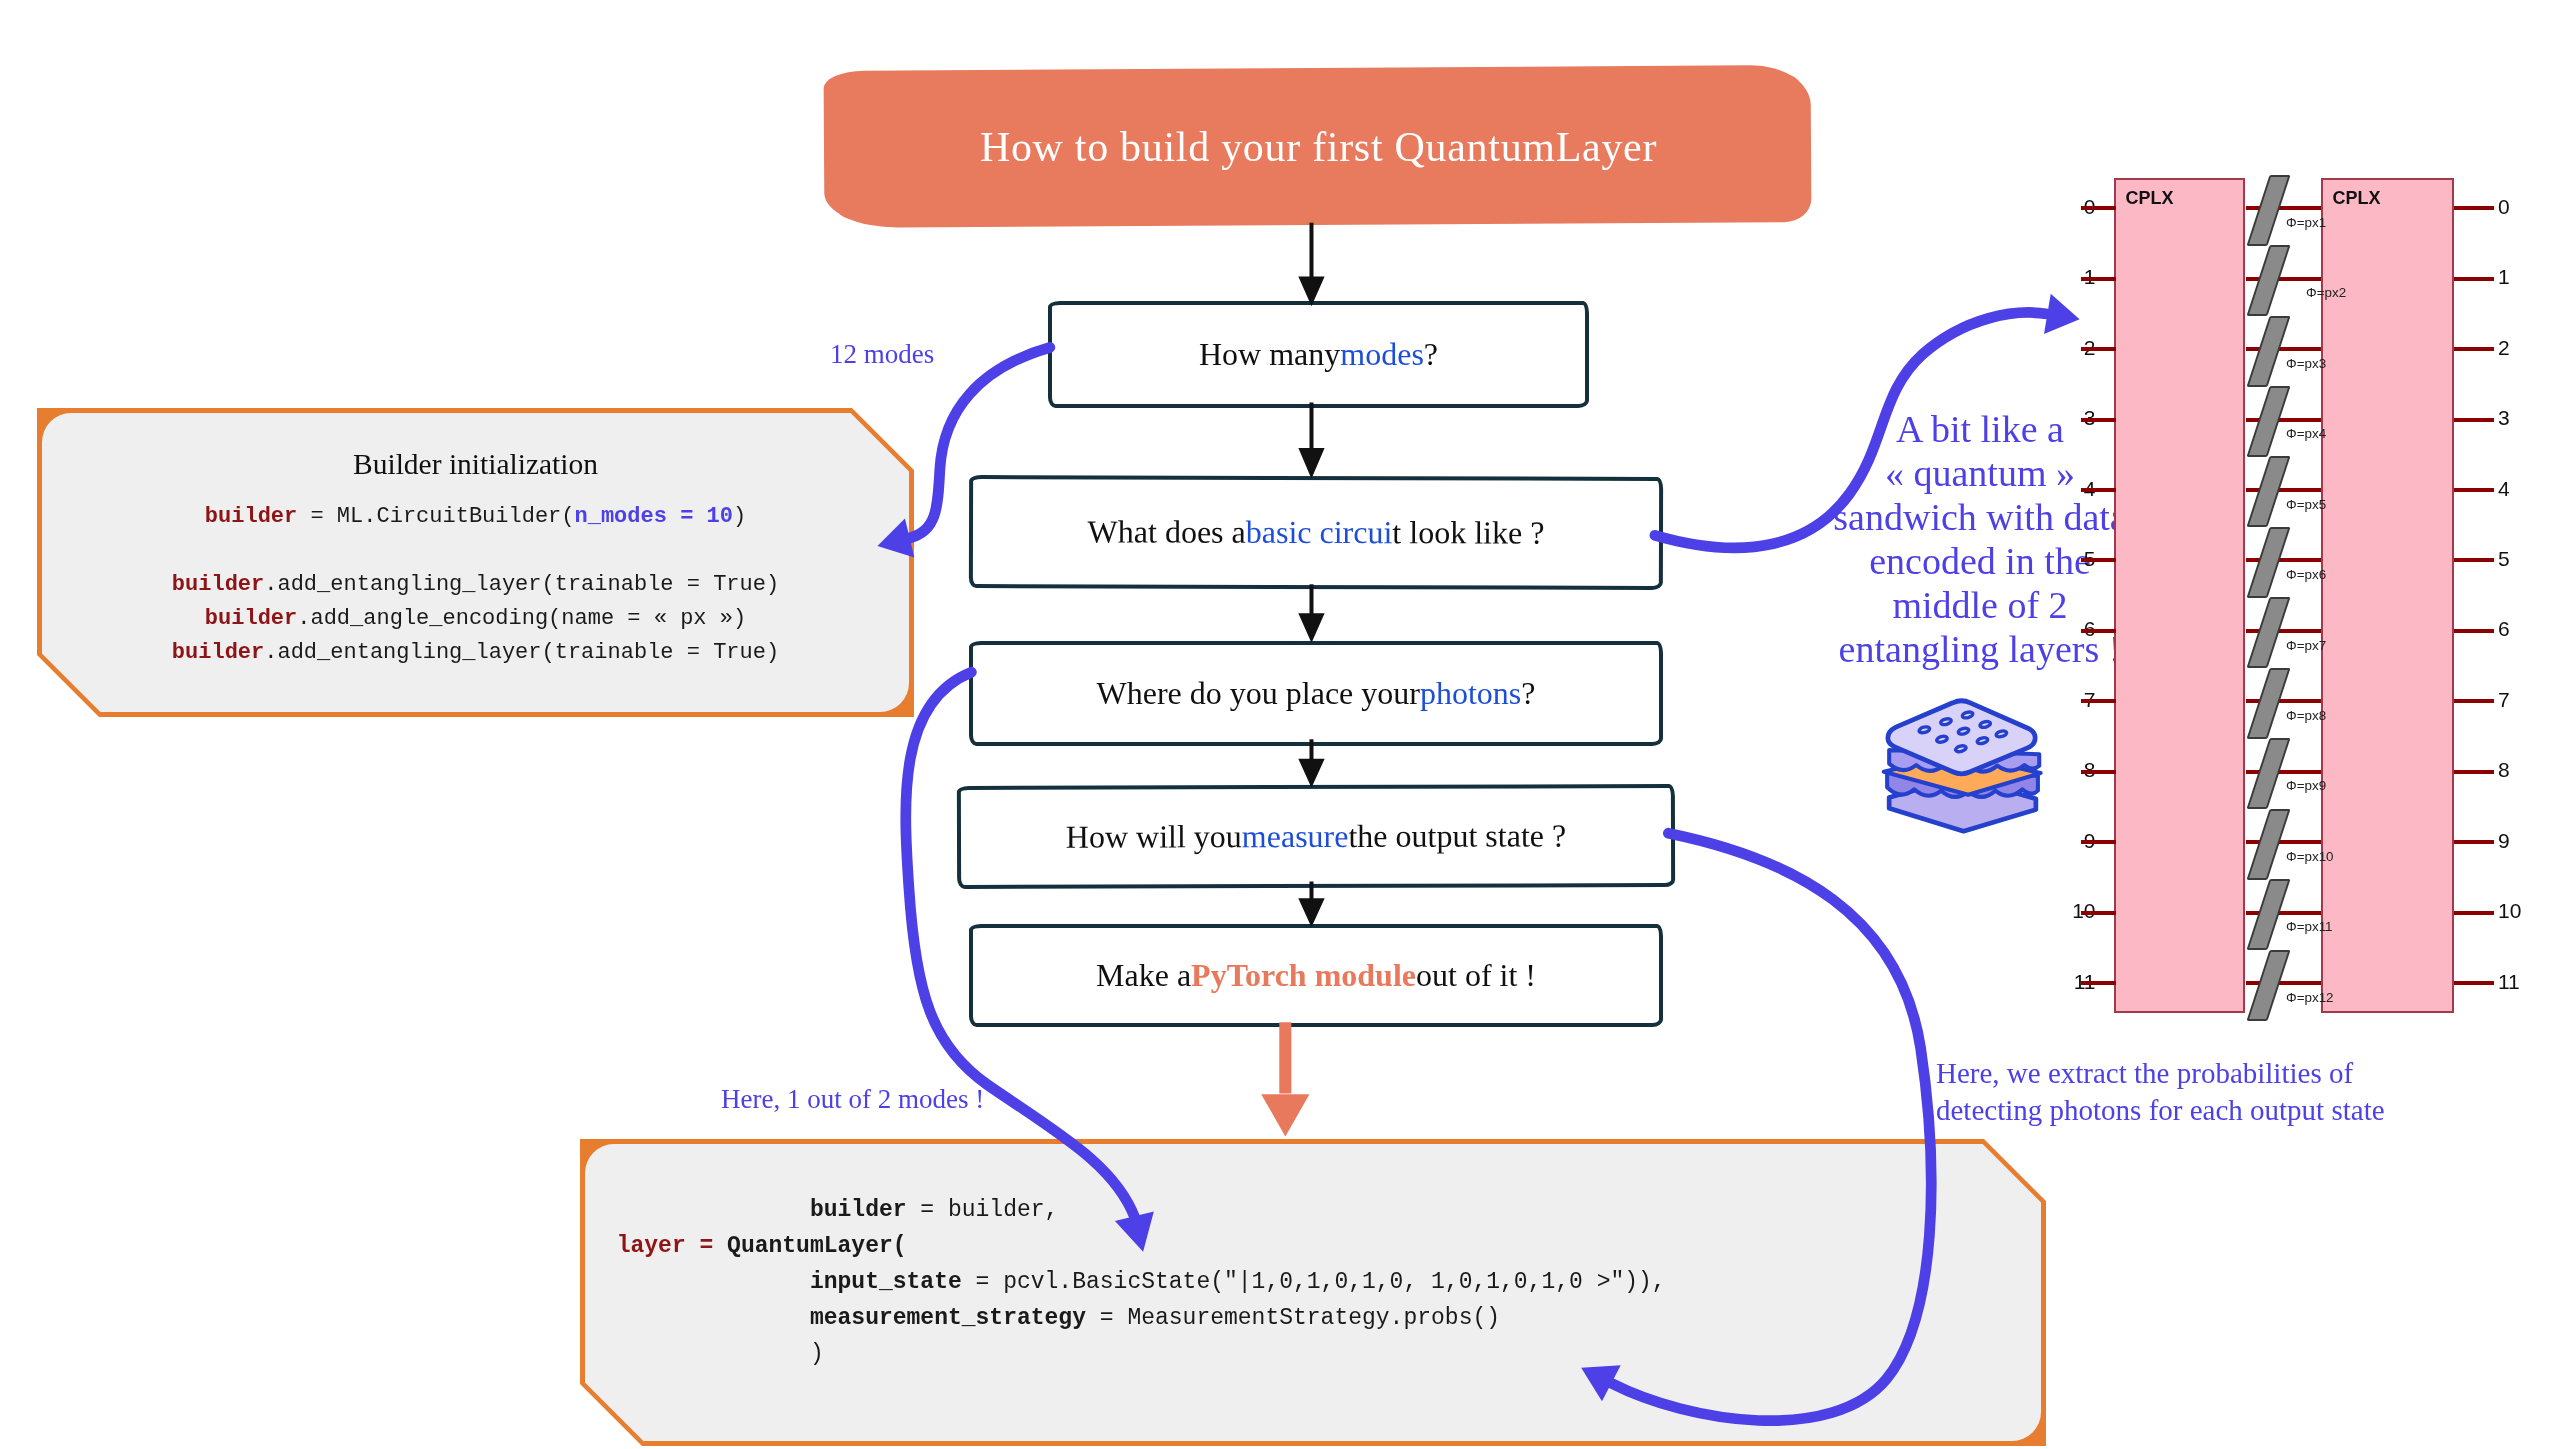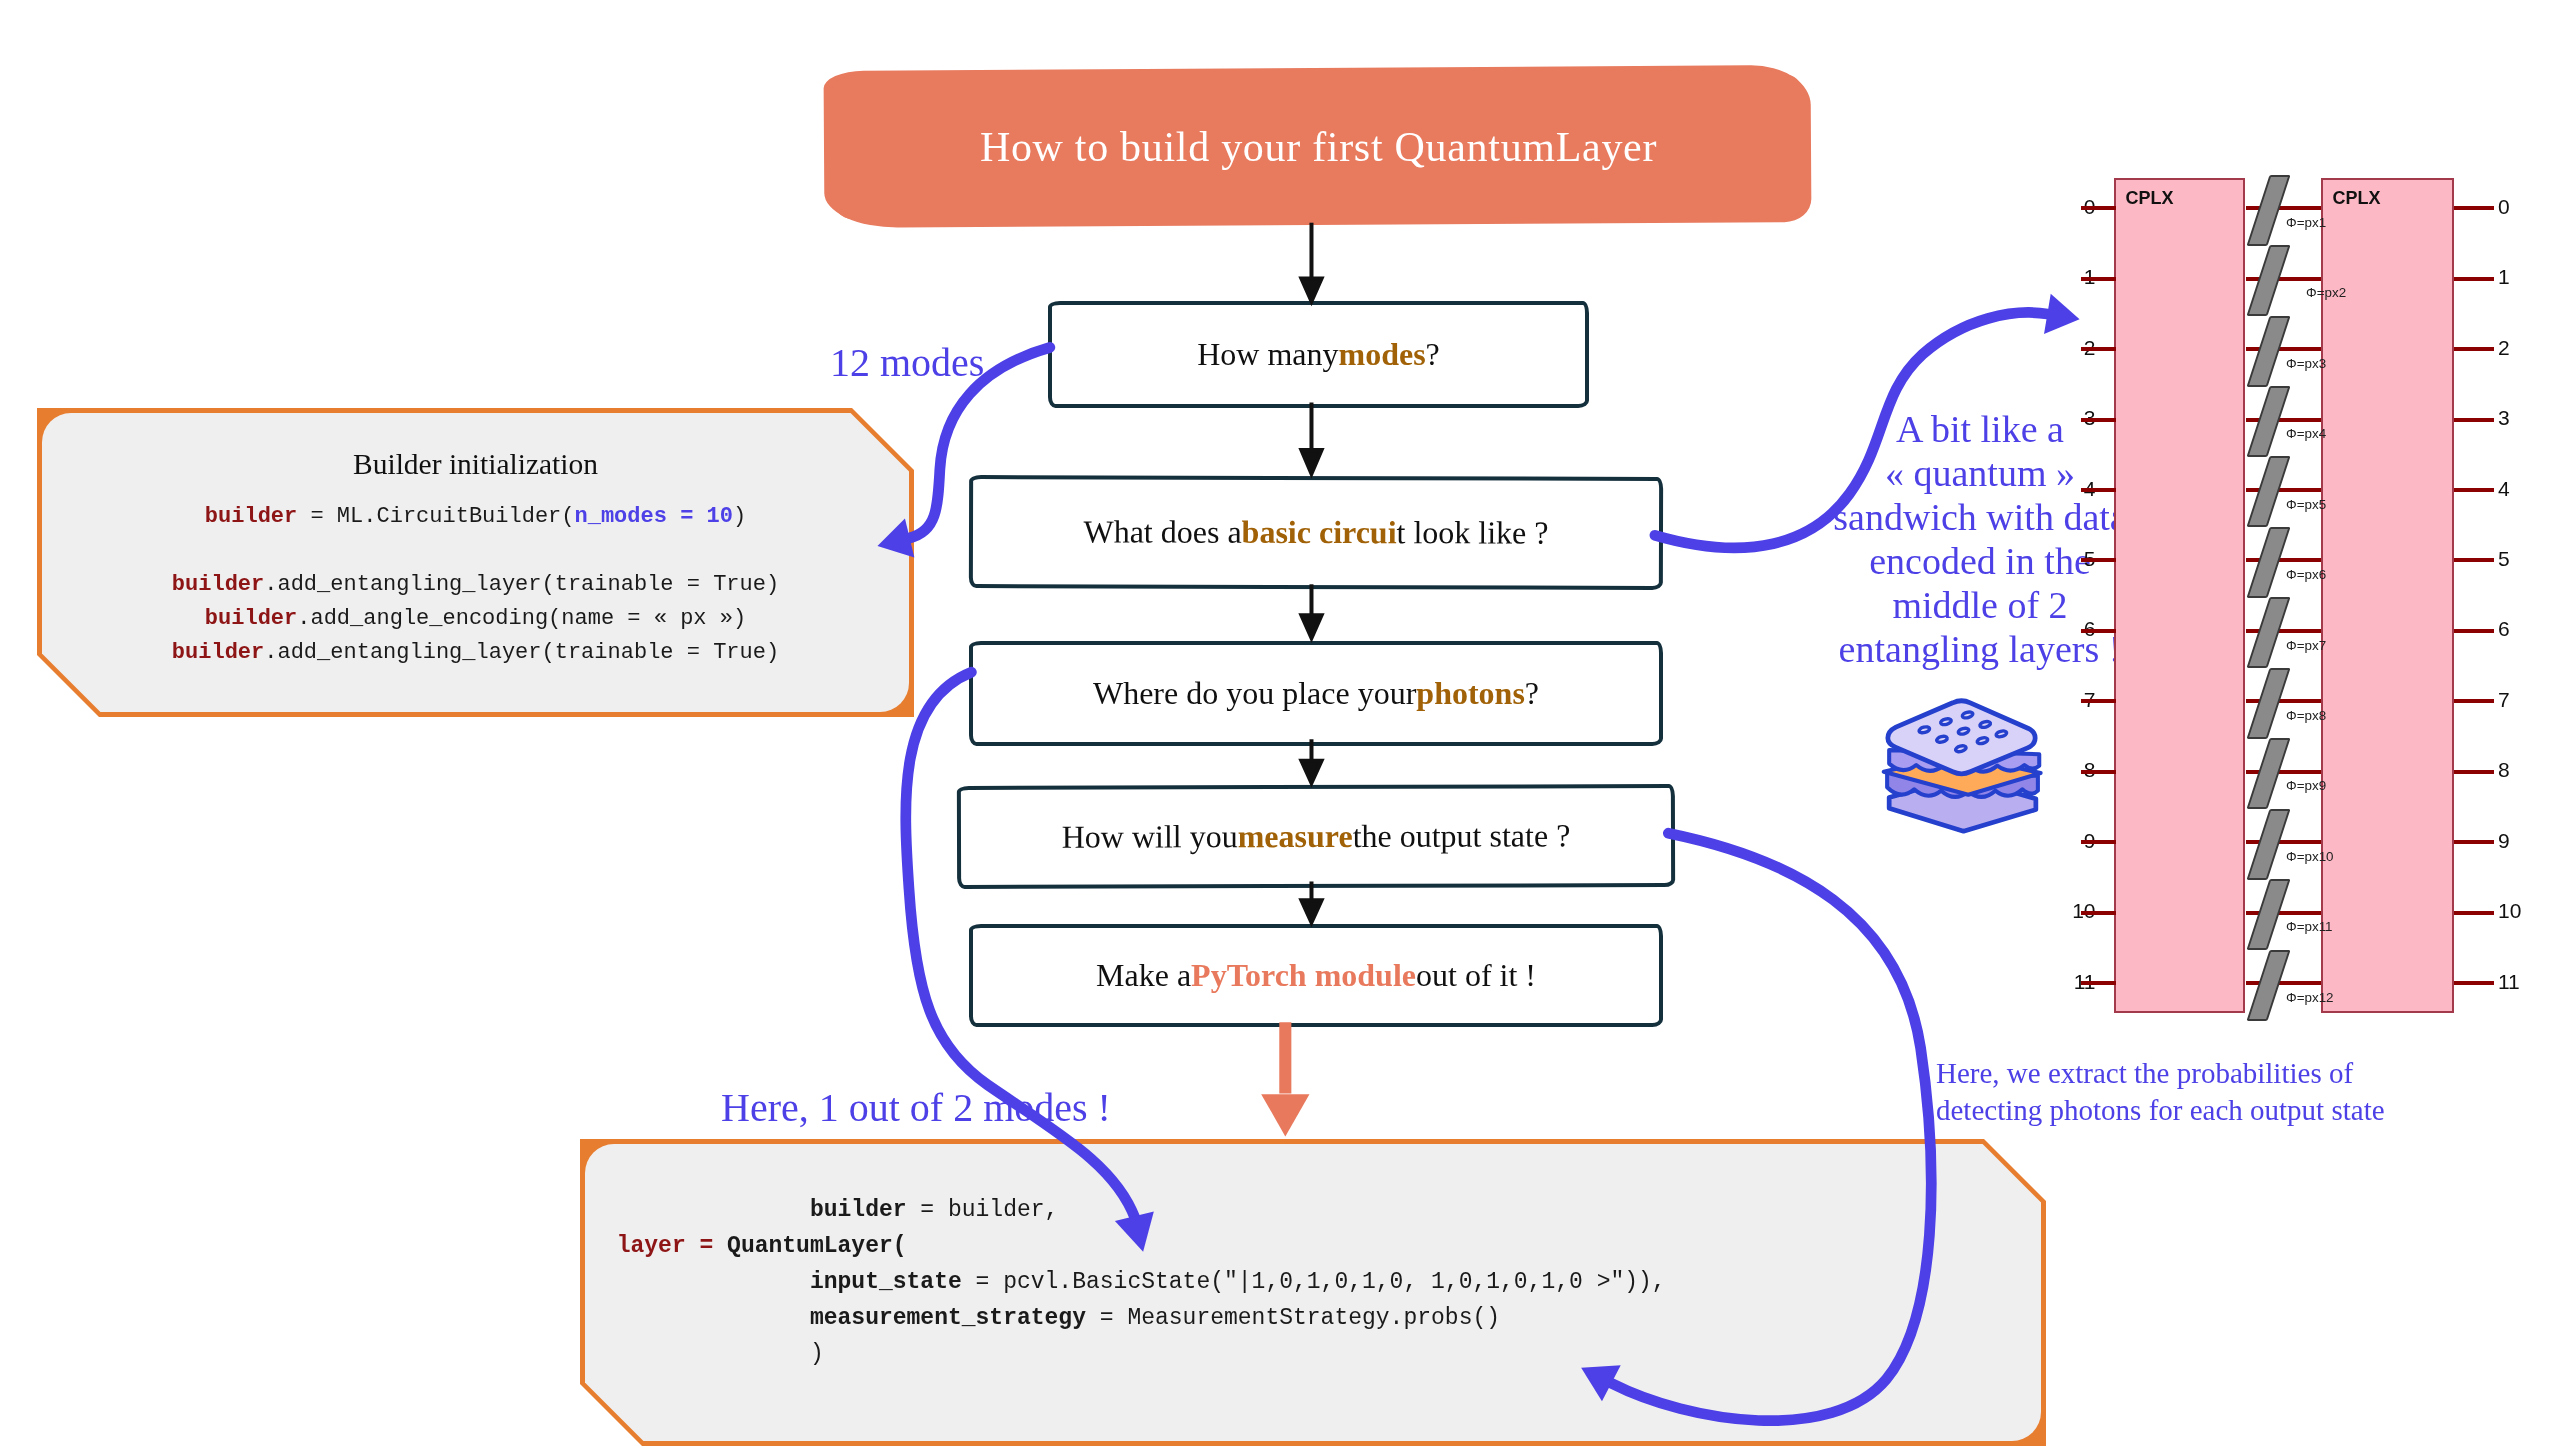--- a/index.html
+++ b/index.html
@@ -17,21 +17,21 @@
   
   .flowbox{position:absolute;background:#fff;border:4px solid #15303D;display:flex;align-items:center;
            justify-content:center;font-size:32px;color:#101010;
            border-radius:12px 6px 10.7px 7.4px/6px 12px 7.4px 10.7px;}
   .fb1{left:1048px;top:301px;width:533px;height:99px;}
   .fb2{left:969px;top:476px;width:686px;height:105px;transform:rotate(.15deg);}
   .fb3{left:969px;top:641px;width:686px;height:97px;}
   .fb4{left:957px;top:785px;width:710px;height:95px;transform:rotate(-.15deg);}
   .fb5{left:969px;top:924px;width:686px;height:95px;}
   .seg-plain{color:#101010;}
-  .seg-blue{color:#a16207;font-weight:bold;text-align:right;}
+  .seg-blue{color:#1d4ed8;font-weight:normal;text-align:right;}
   .seg-salmon{color:#E8795C;font-weight:bold;}
 
   
   .cutbox{position:absolute;background:#E77D2E;
           clip-path:polygon(0 0,calc(100% - 62px) 0,100% 62px,100% 100%,62px 100%,0 calc(100% - 62px));}
   .cutbox-inner{position:absolute;inset:4.7px;background:#F0EFF0;
           clip-path:polygon(0 0,calc(100% - 59px) 0,100% 59px,100% 100%,59px 100%,0 calc(100% - 59px));border-radius:29px;}
   .builder-box{left:37px;top:408px;width:877px;height:309px;}
   .layer-box{left:580px;top:1139px;width:1466px;height:307px;}
   .builder-title{position:absolute;left:0;top:35px;width:100%;text-align:center;font-size:29.5px;color:#101010;}
@@ -39,21 +39,21 @@
   .builder-code{position:absolute;left:0;top:87px;width:100%;text-align:center;font-size:22px;}
   .builder-code .code-line{line-height:34px;white-space:pre;}
   .layer-code{position:absolute;left:32px;top:48px;font-size:23px;text-align:left;}
   .layer-code .code-line{line-height:36px;white-space:pre;}
   .seg-kw{color:#8E1515;font-weight:bold;}
   .seg-code{color:#1a1a1a;}
   .seg-codebold{color:#1a1a1a;font-weight:bold;}
   .seg-bluecode{color:#4C40E6;font-weight:bold;}
 
   
-  .note{position:absolute;color:#4C40E6;font-size:40px;}
+  .note{position:absolute;color:#4C40E6;font-size:27px;}
   .note-pre{white-space:pre-line;}
   .n-12modes{left:830px;top:339px;}
   .n-sandwich{left:1819px;top:407px;width:322px;text-align:center;font-size:38px;line-height:1.16;}
   .n-heremodes{left:721px;top:1084px;}
   .n-hereprobs{left:1936px;top:1055px;font-size:29px;line-height:1.28;}
 
   
   .circuit{position:absolute;left:2066px;top:168px;width:463px;height:879px;}
   .cplx-block{position:absolute;top:10px;height:835px;background:#FDB8C5;border:2px solid #A23A4C;box-sizing:border-box;}
   .cplx-left{left:48px;width:131px;}

